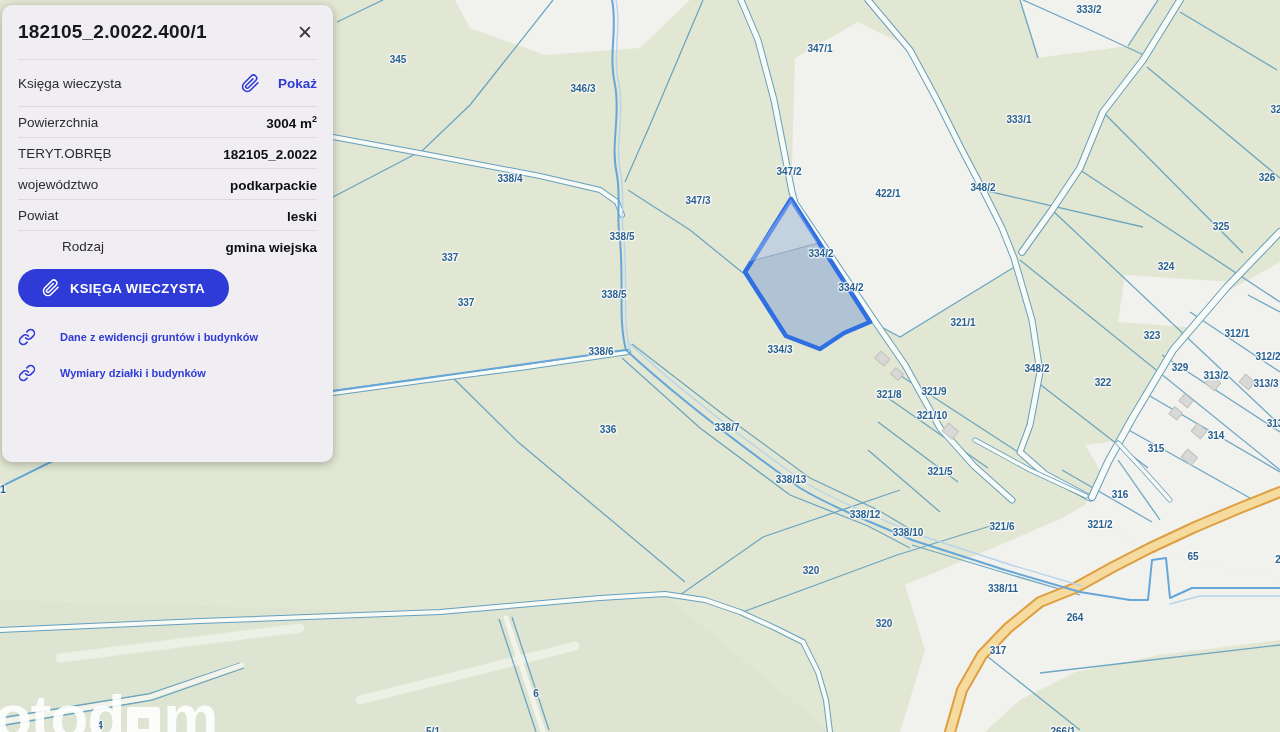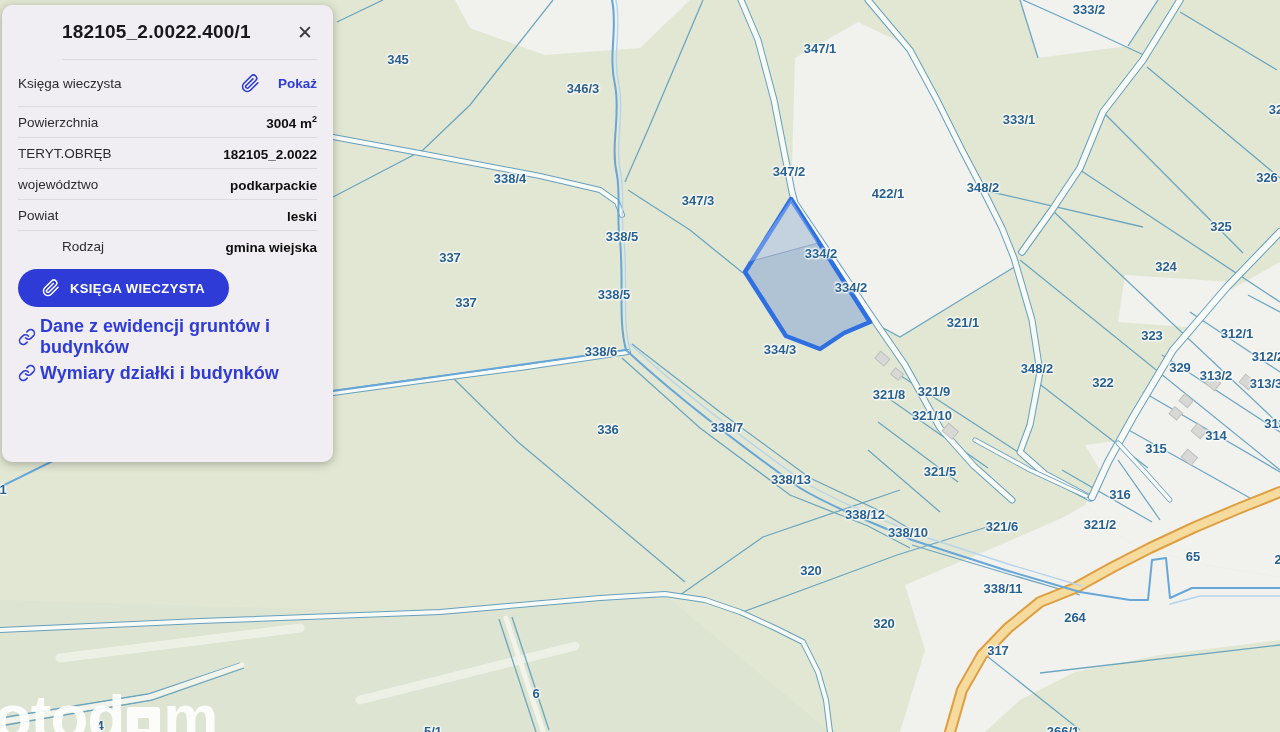--- a/index.html
+++ b/index.html
@@ -4,51 +4,51 @@
 <style>
   html,body{margin:0;padding:0;background:#e2e7d3;}
   body{width:1280px;height:732px;overflow:hidden;position:relative;
        font-family:"Liberation Sans",sans-serif;}
   .map-wrap{position:absolute;inset:0;}
   .map-wrap svg{display:block;}
 
   
   .labels{position:absolute;inset:0;pointer-events:none;}
   .plabel{position:absolute;transform:translate(-50%,-50%);
-    font-size:13px;font-weight:bold;color:#27608f;white-space:nowrap;
+    font-size:10px;font-weight:bold;color:#27608f;white-space:nowrap;
     text-shadow:0 0 2px #fff,0 0 2px #fff,0 0 3px #fff,1px 1px 2px #fff,-1px -1px 2px #fff;
     pointer-events:auto;}
 
   
   .panel{position:absolute;left:2px;top:5px;width:331px;height:457px;
     background:#f0eef2;border-radius:10px;box-shadow:0 2px 10px rgba(0,0,0,.28);
     padding:0 16px;box-sizing:border-box;}
   .p-head{display:flex;align-items:center;justify-content:space-between;
-    height:54px;border-bottom:1px solid #dcdade;margin-left:44px;}
+    height:54px;border-bottom:1px solid #dcdade;}
   .p-title{font-size:19px;font-weight:bold;color:#18181a;margin:0;letter-spacing:.2px;}
   .close{background:none;border:none;font-size:19px;color:#3a3a3c;cursor:pointer;
     padding:2px 4px;line-height:1;}
   .p-row{display:flex;align-items:center;justify-content:space-between;
     border-bottom:1px solid #dcdade;font-size:13.5px;color:#2c2c2e;}
   .p-row.kw{height:46px;}
   .kw-link{display:flex;align-items:center;gap:18px;color:#2e3bd7;font-weight:bold;
     text-decoration:none;cursor:pointer;}
   .kw-link svg,.plink svg{flex:0 0 auto;}
   .rows .row{display:flex;align-items:center;justify-content:space-between;
     height:30px;border-bottom:1px solid #dcdade;font-size:13.5px;color:#2c2c2e;}
   .rows .row:last-child{border-bottom:none;margin-left:44px;}
   .rv{font-weight:bold;color:#0f0f10;}
   .rv sup{font-size:9px;}
   .kw-btn{margin-top:8px;display:flex;align-items:center;gap:10px;
     background:#2e3bd7;color:#fff;border:none;border-radius:22px;height:38px;
     padding:0 24px;font-size:13px;font-weight:bold;letter-spacing:.4px;cursor:pointer;
     font-family:"Liberation Sans",sans-serif;}
   .links{margin-top:12px;}
-  .plink{display:flex;align-items:center;gap:4px;height:36px;color:#2e3bd7;
-    font-size:18px;font-weight:bold;text-decoration:none;cursor:pointer;}
+  .plink{display:flex;align-items:center;gap:24px;height:36px;color:#2e3bd7;
+    font-size:11px;font-weight:bold;text-decoration:none;cursor:pointer;}
 
   
   .watermark{position:absolute;left:-6px;bottom:-16px;z-index:5;
     font-size:62px;font-weight:bold;color:rgba(255,255,255,.9);line-height:1;
     letter-spacing:-1px;user-select:none;}
   .wm-square{display:inline-block;width:11px;height:11px;
     border:11px solid rgba(255,255,255,.9);border-radius:3px;margin:0 3px;
     transform:translateY(2px);}
 </style>
 </head>

